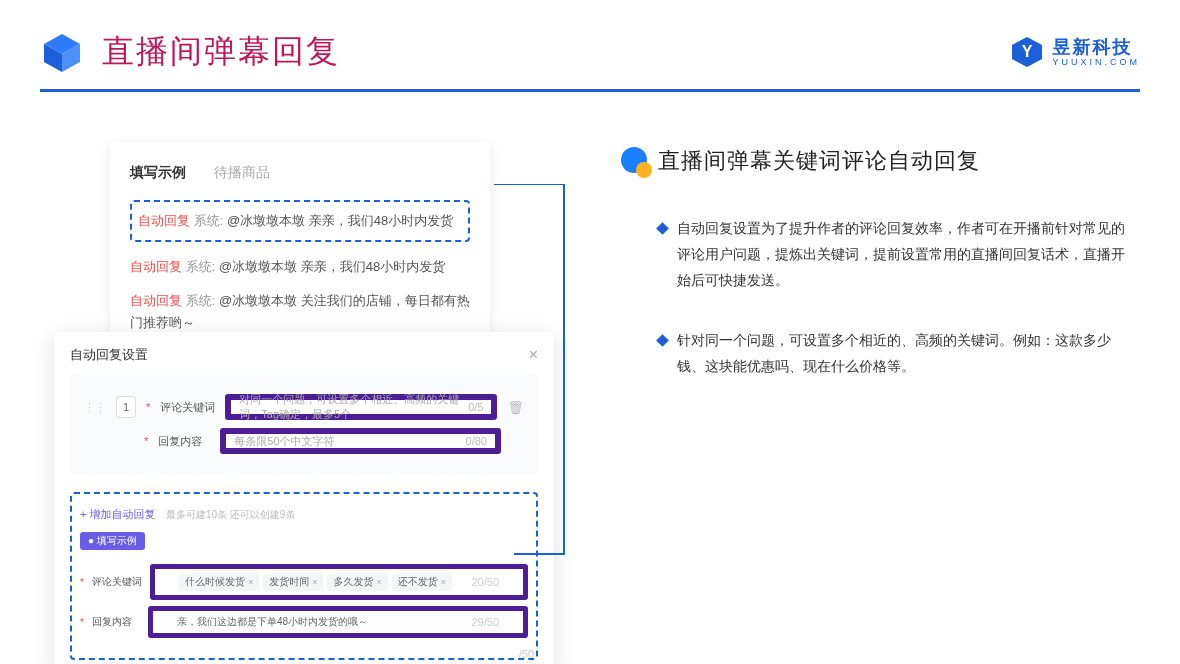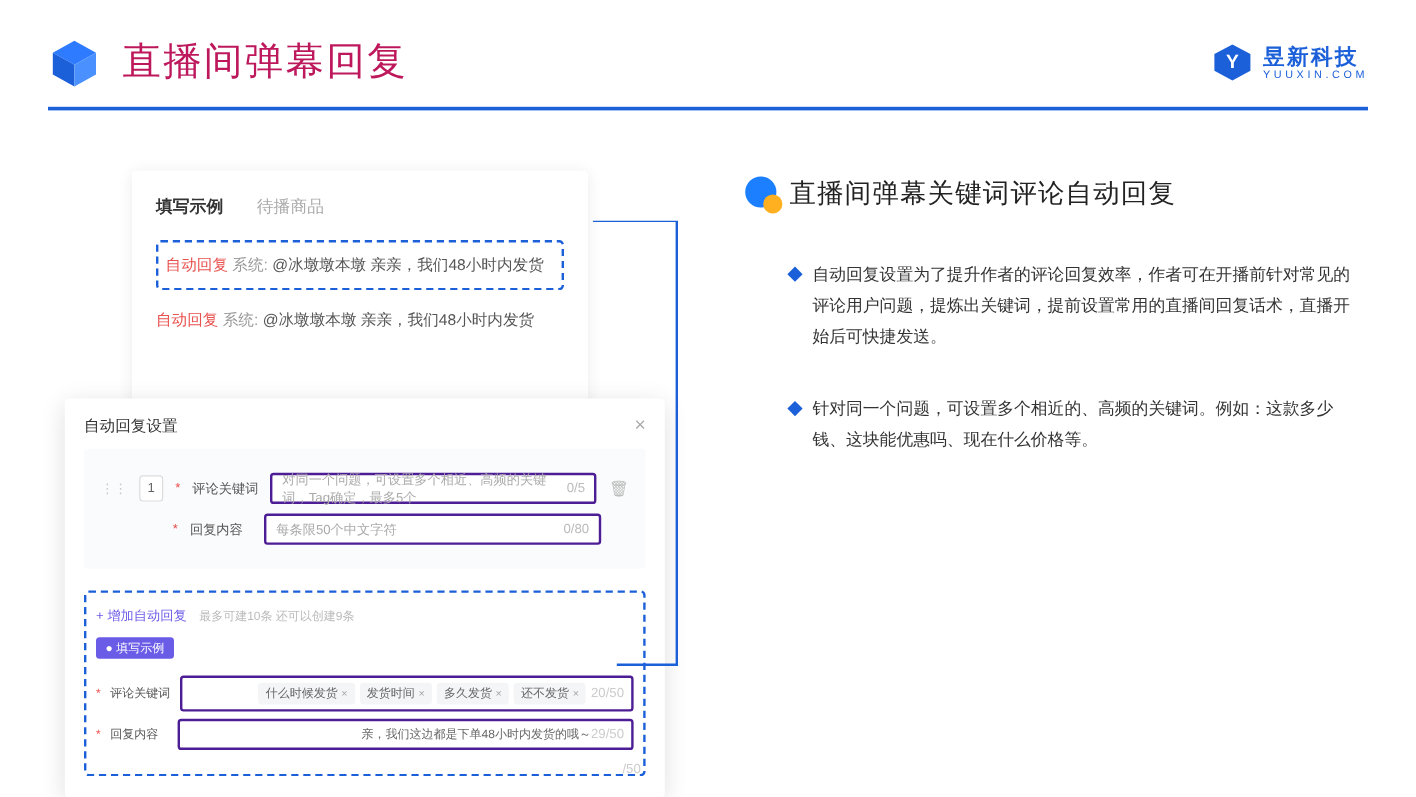--- a/index.html
+++ b/index.html
@@ -25,32 +25,32 @@
 .badge-auto{color:#e8524f;font-weight:500}
 .sys{color:#999}
 .settings-card{position:absolute;top:190px;left:4px;width:500px;background:#fff;box-shadow:0 4px 20px rgba(0,0,0,.12);border-radius:4px;padding:14px 16px 18px 16px}
 .settings-header{display:flex;justify-content:space-between;align-items:center;font-size:13px;color:#333;padding-bottom:10px}
 .close-x{color:#aaa;font-size:16px;cursor:pointer}
 .form-row{display:flex;align-items:center;gap:10px;font-size:11px;margin:8px 0;padding:0 6px}
 .idx-box{width:20px;height:22px;border:1px solid #ddd;display:flex;align-items:center;justify-content:center;font-size:11px;color:#666;border-radius:3px;background:#fff}
 .drag-dots{color:#ccc;font-size:11px}
 .req-star{color:#e8524f}
 .field-label{color:#555;min-width:52px}
-.text-input{flex:1;height:26px;border:2px solid #4c1d95;border-radius:3px;padding:0 8px;font-size:11px;color:#aaa;display:flex;align-items:center;justify-content:space-between;background:#fff}
+.text-input{flex:1;height:26px;border:6px solid #4c1d95;border-radius:3px;padding:0 8px;font-size:11px;color:#aaa;display:flex;align-items:center;justify-content:space-between;background:#fff}
 .input-count{color:#bbb}
 .trash{color:#bbb;font-size:13px}
 .example-section{border:2px dashed #1b5fd9;border-radius:4px;padding:10px 8px 14px 8px;margin-top:18px}
 .add-link{color:#6b5ce7;font-size:11px;margin-bottom:6px;display:inline-block}
 .add-hint{color:#bbb;font-size:10px;margin-left:6px}
 .example-badge{background:#6b5ce7;color:#fff;font-size:10px;padding:2px 8px;border-radius:3px;display:inline-block;margin-bottom:8px;margin-top:4px}
 .tag-chip{display:inline-flex;align-items:center;background:#f4f5f7;border-radius:3px;padding:2px 6px;font-size:10px;color:#666;margin-right:4px}
 .tag-x{color:#aaa;margin-left:3px;font-size:9px}
 .example-row{display:flex;align-items:center;gap:8px;font-size:10px;margin:6px 0}
 .example-row .field-label{min-width:48px;font-size:10px}
-.example-input{flex:1;border:2px solid #4c1d95;border-radius:3px;padding:4px 6px;display:flex;align-items:center;justify-content:flex-end;background:#fff}
+.example-input{flex:1;border:5px solid #4c1d95;border-radius:3px;padding:4px 24px;display:flex;align-items:center;justify-content:space-between;background:#fff}
 .example-input.filled{color:#666}
 .ghost-count{color:#ccc;font-size:11px}
 .stray-count{position:absolute;right:20px;bottom:18px;font-size:11px;color:#ccc}
 .connector{position:absolute;top:42px;left:444px;width:80px;height:380px}
 .right-col{flex:1;padding-top:4px}
 .section-head{display:flex;align-items:flex-start;gap:4px;margin-bottom:36px}
 .bubble-icon{width:34px;height:34px;position:relative}
 .section-title{font-size:22px;color:#222;font-weight:400;letter-spacing:1px}
 .bullet-item{display:flex;gap:10px;font-size:14px;color:#333;line-height:1.85;margin-bottom:34px;padding-left:38px;padding-right:10px}
 .diamond{width:9px;height:9px;background:#1b5fd9;transform:rotate(45deg);flex-shrink:0;margin-top:8px}
@@ -95,20 +95,25 @@
         <div class="comment-line">
           <span class="badge-auto">自动回复</span>
           <span class="sys">系统:</span>
           <span>@冰墩墩本墩 亲亲，我们48小时内发货</span>
         </div>
       </div>
       <div class="comment-line">
         <span class="badge-auto">自动回复</span>
         <span class="sys">系统:</span>
         <span>@冰墩墩本墩 亲亲，我们48小时内发货</span>
+      </div>
+      <div class="comment-line">
+        <span class="badge-auto">自动回复</span>
+        <span class="sys">系统:</span>
+        <span>@冰墩墩本墩 关注我们的店铺，每日都有热门推荐哟～</span>
       </div>
     </div>
 
     <div class="settings-card">
       <div class="settings-header">
         <span>自动回复设置</span>
         <span class="close-x">×</span>
       </div>
       <div class="form-block">
         <div class="form-row">

